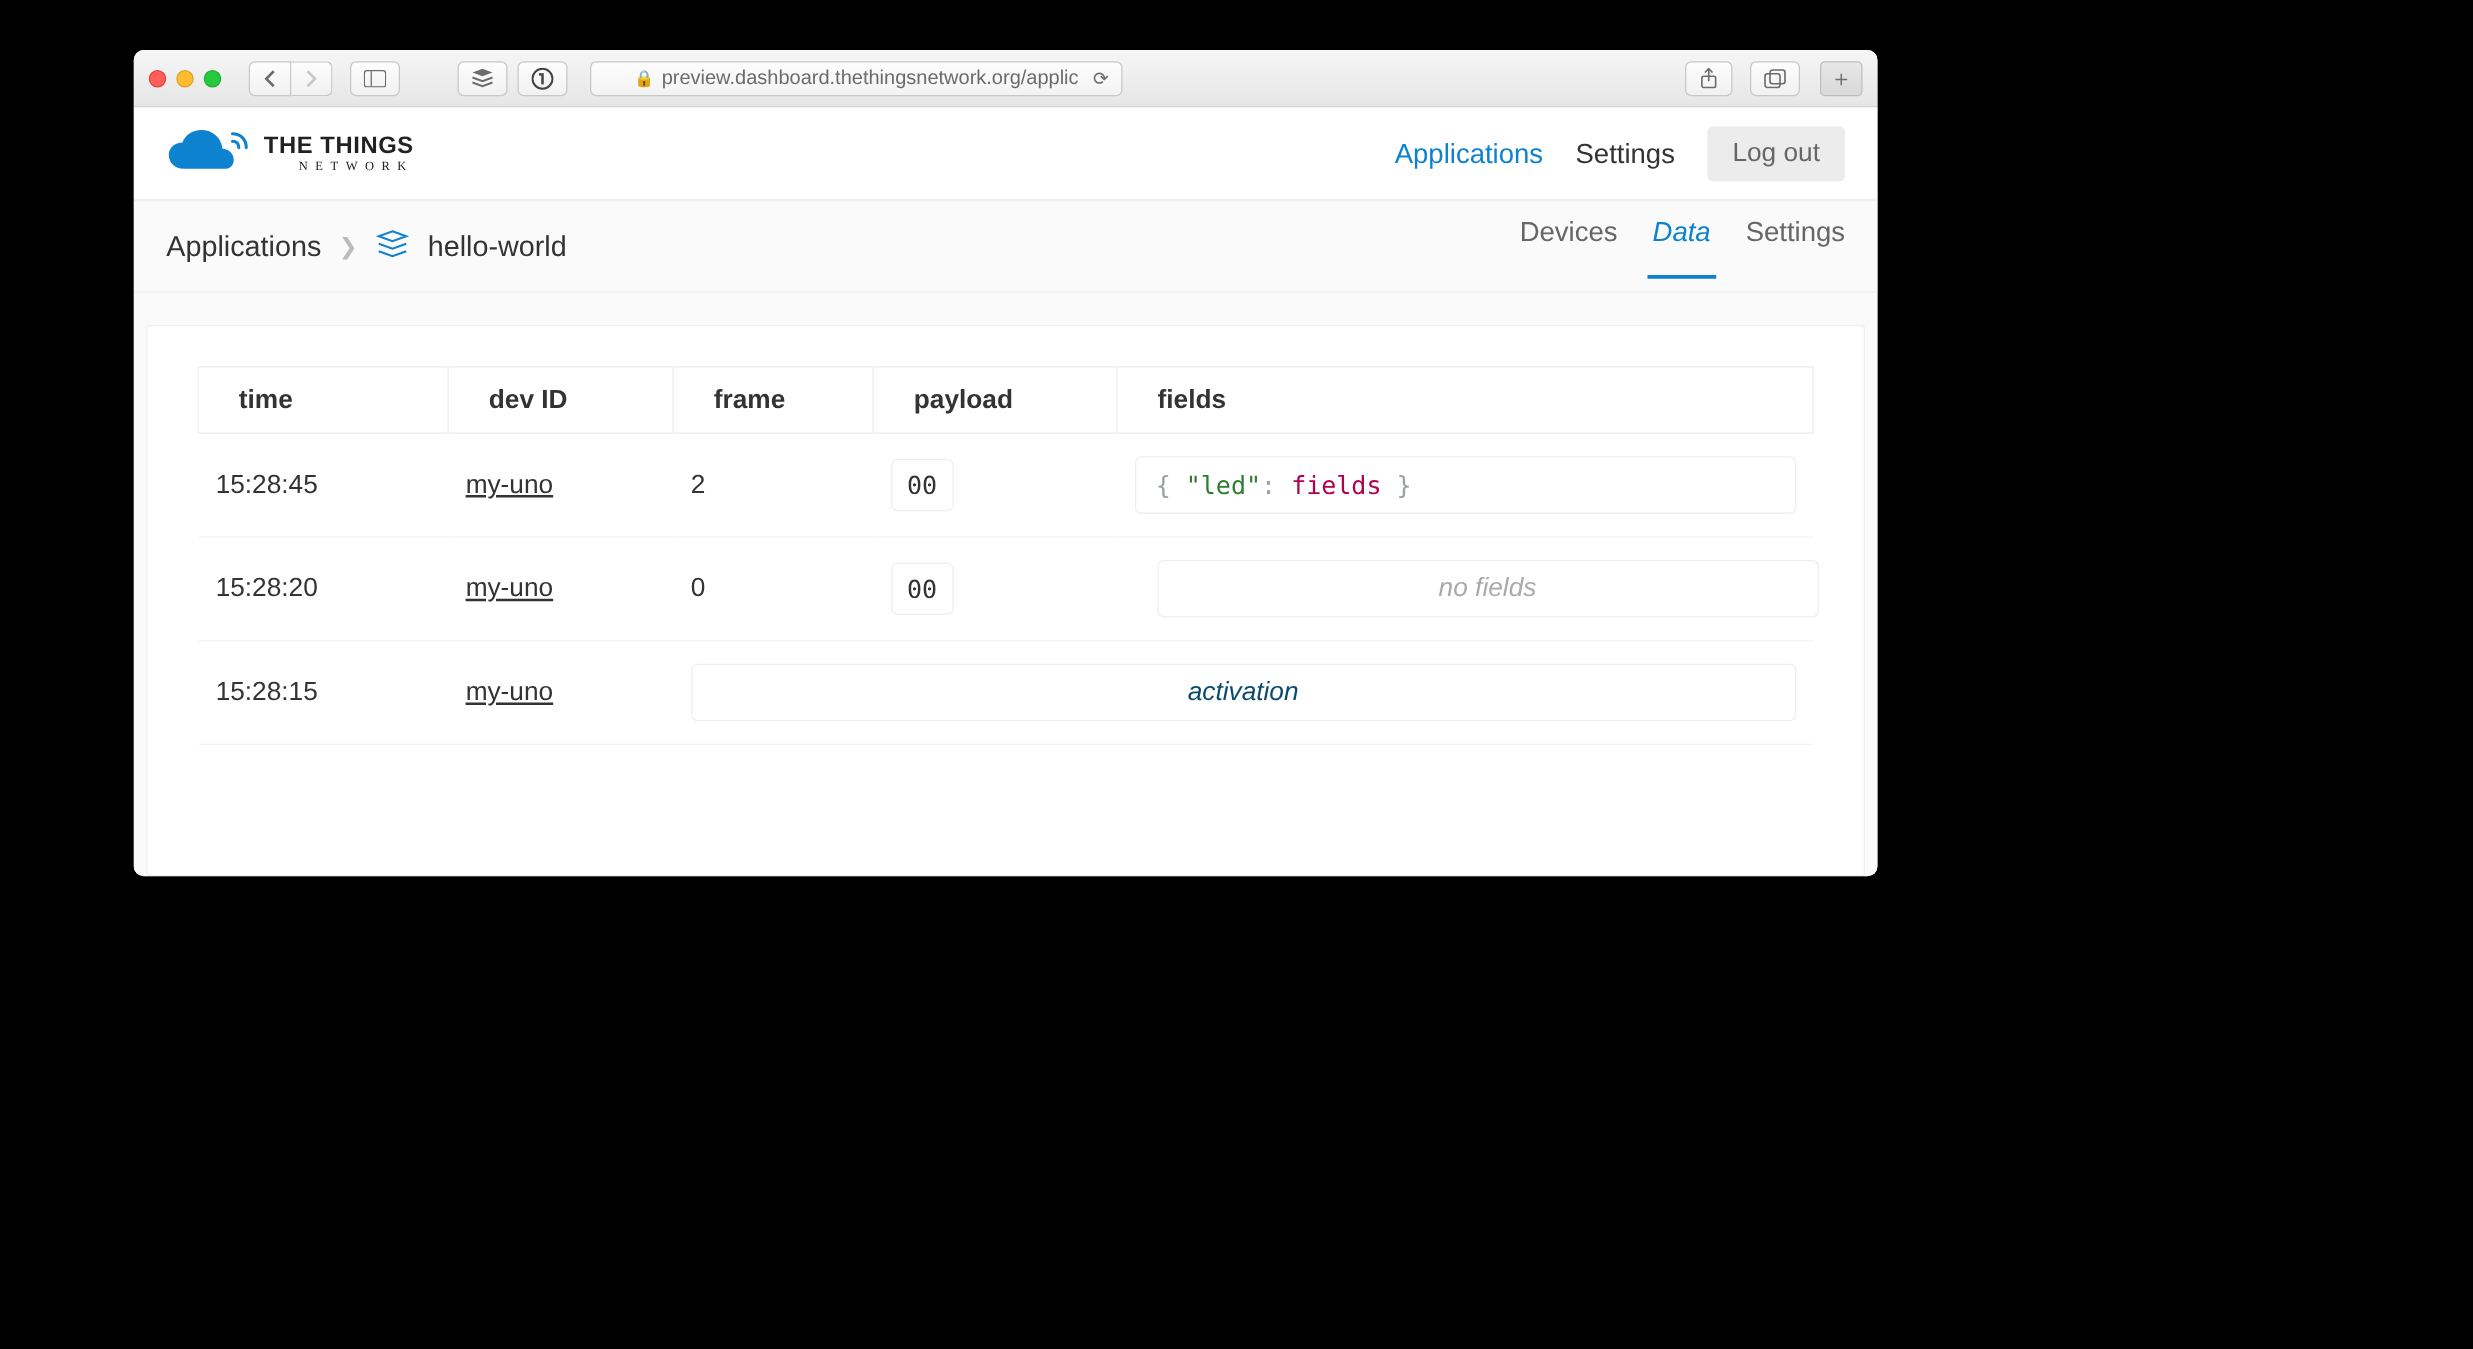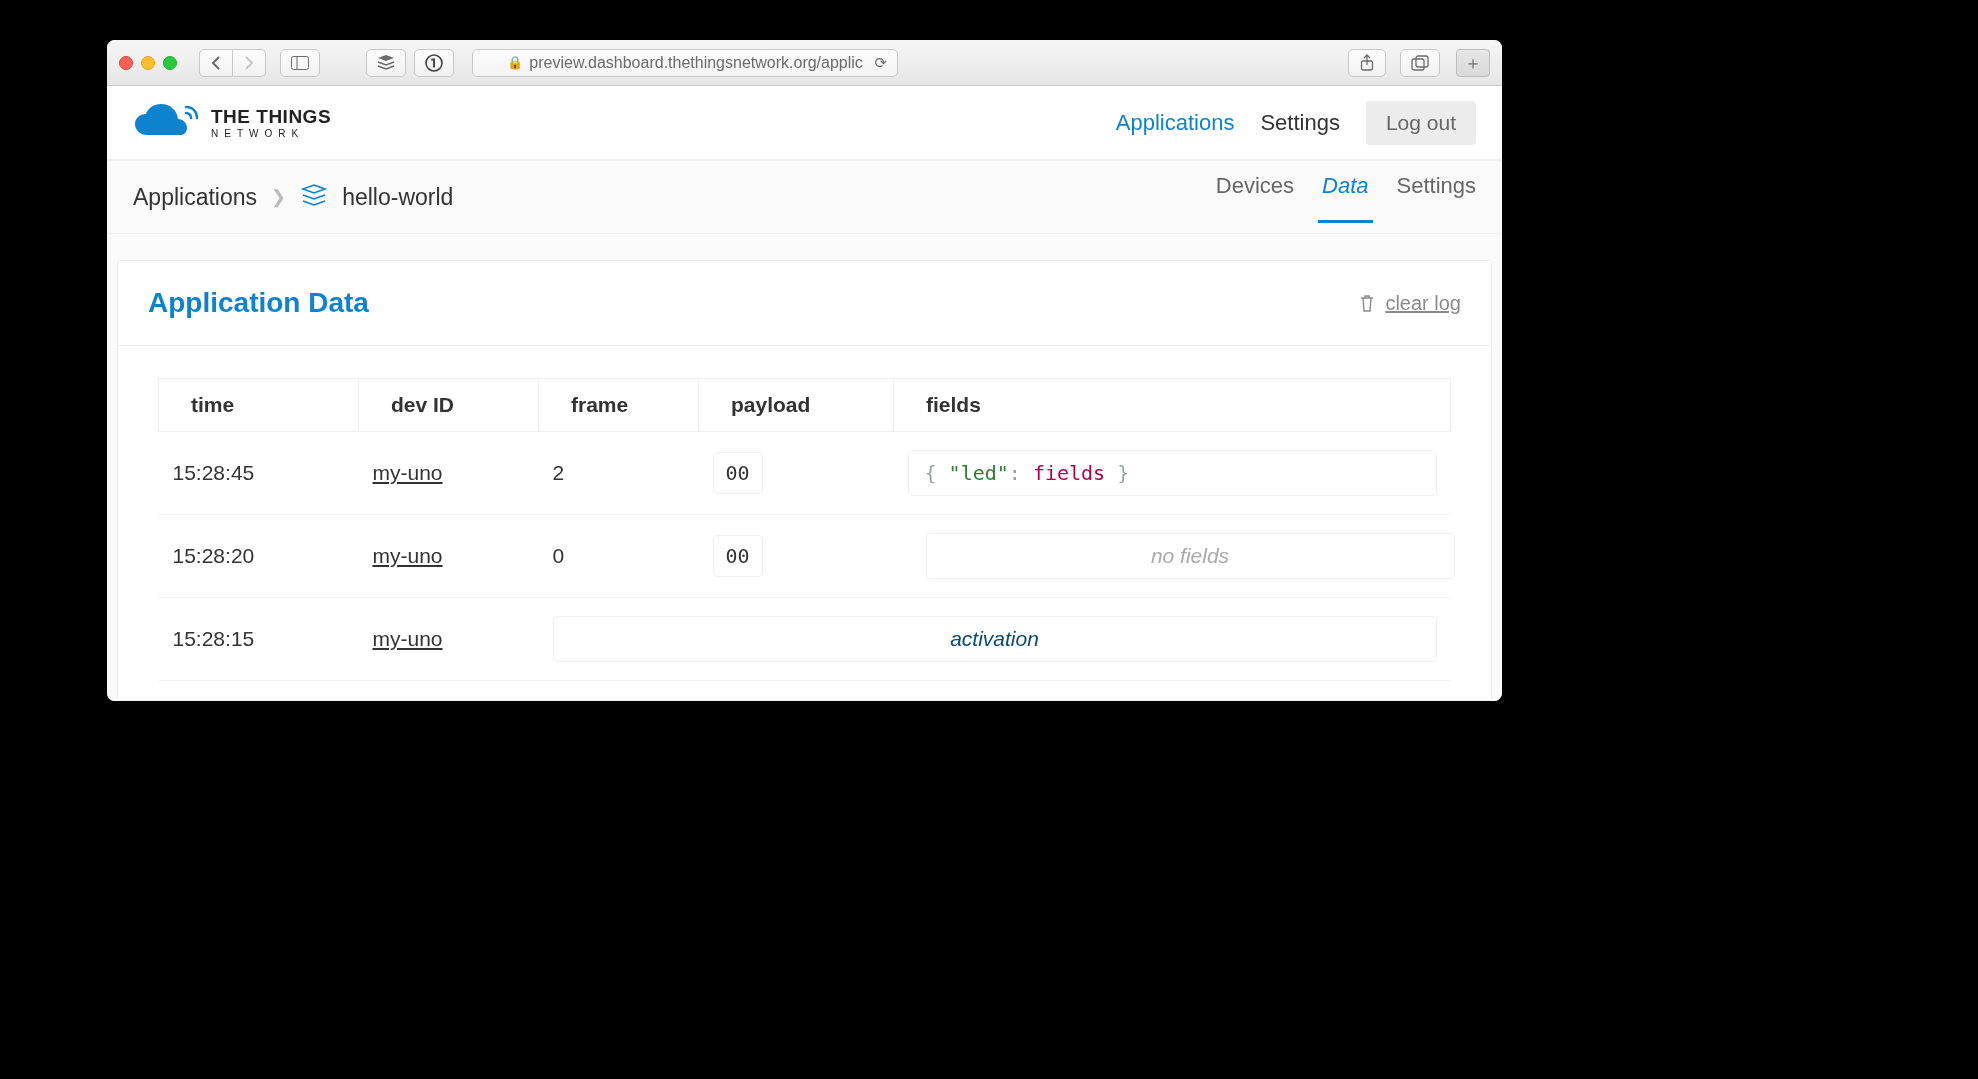--- a/index.html
+++ b/index.html
@@ -86,23 +86,23 @@
     background:#fff;
     display:flex;
     align-items:center;
     padding: 0 26px;
     border-bottom: 1px solid #eee;
   }
   .logo { display:flex; align-items:center; gap:12px; }
   .logo-cloud {
     width: 66px; height: 40px;
   }
-  .logo-text { display:flex; flex-direction:column; line-height:1; letter-spacing:0.5px;}
+  .logo-text { display:flex; flex-direction:column; line-height:1; letter-spacing:0.5px;text-align:right;}
   .logo-text .l1 { font-weight:700; font-size:19px; color:#222;}
-  .logo-text .l2 { font-size:10px; letter-spacing:6px; color:#222; margin-top:3px;}
+  .logo-text .l2 { font-size:10px; letter-spacing:6px; color:#222; margin-top:3px;font-family:Liberation Serif, serif;}
   .topnav-right { margin-left:auto; display:flex; align-items:center; gap:26px; font-size:22px;}
   .topnav-link { color:#333; cursor:pointer; }
   .topnav-link.active { color:#0d83d0; }
   .logout-btn {
     background:#ececec;
     color:#666;
     padding: 10px 20px;
     border-radius:4px;
     font-size:21px;
     cursor:pointer;
@@ -313,29 +313,20 @@
         <span>hello-world</span>
       </div>
       <div class="subnav-right">
         <span class="subnav-link">Devices</span>
         <span class="subnav-link active">Data</span>
         <span class="subnav-link">Settings</span>
       </div>
     </div>
 
     <div class="panel">
-      <div class="panel-head">
-        <div class="panel-title">Application Data</div>
-        <div class="clearlog">
-          <svg width="16" height="18" viewBox="0 0 16 18">
-            <path d="M2 4 H14 M6 4 V2 H10 V4 M4 4 L5 17 H11 L12 4" fill="none" stroke="#8a8a8a" stroke-width="1.4"></path>
-          </svg>
-          <span>clear log</span>
-        </div>
-      </div>
 
       <div class="tbl-wrap">
         <table class="data">
           <colgroup>
             <col class="c-time">
               <col class="c-dev">
               <col class="c-frame">
               <col class="c-pay">
               <col class="c-fields">
           </colgroup>

